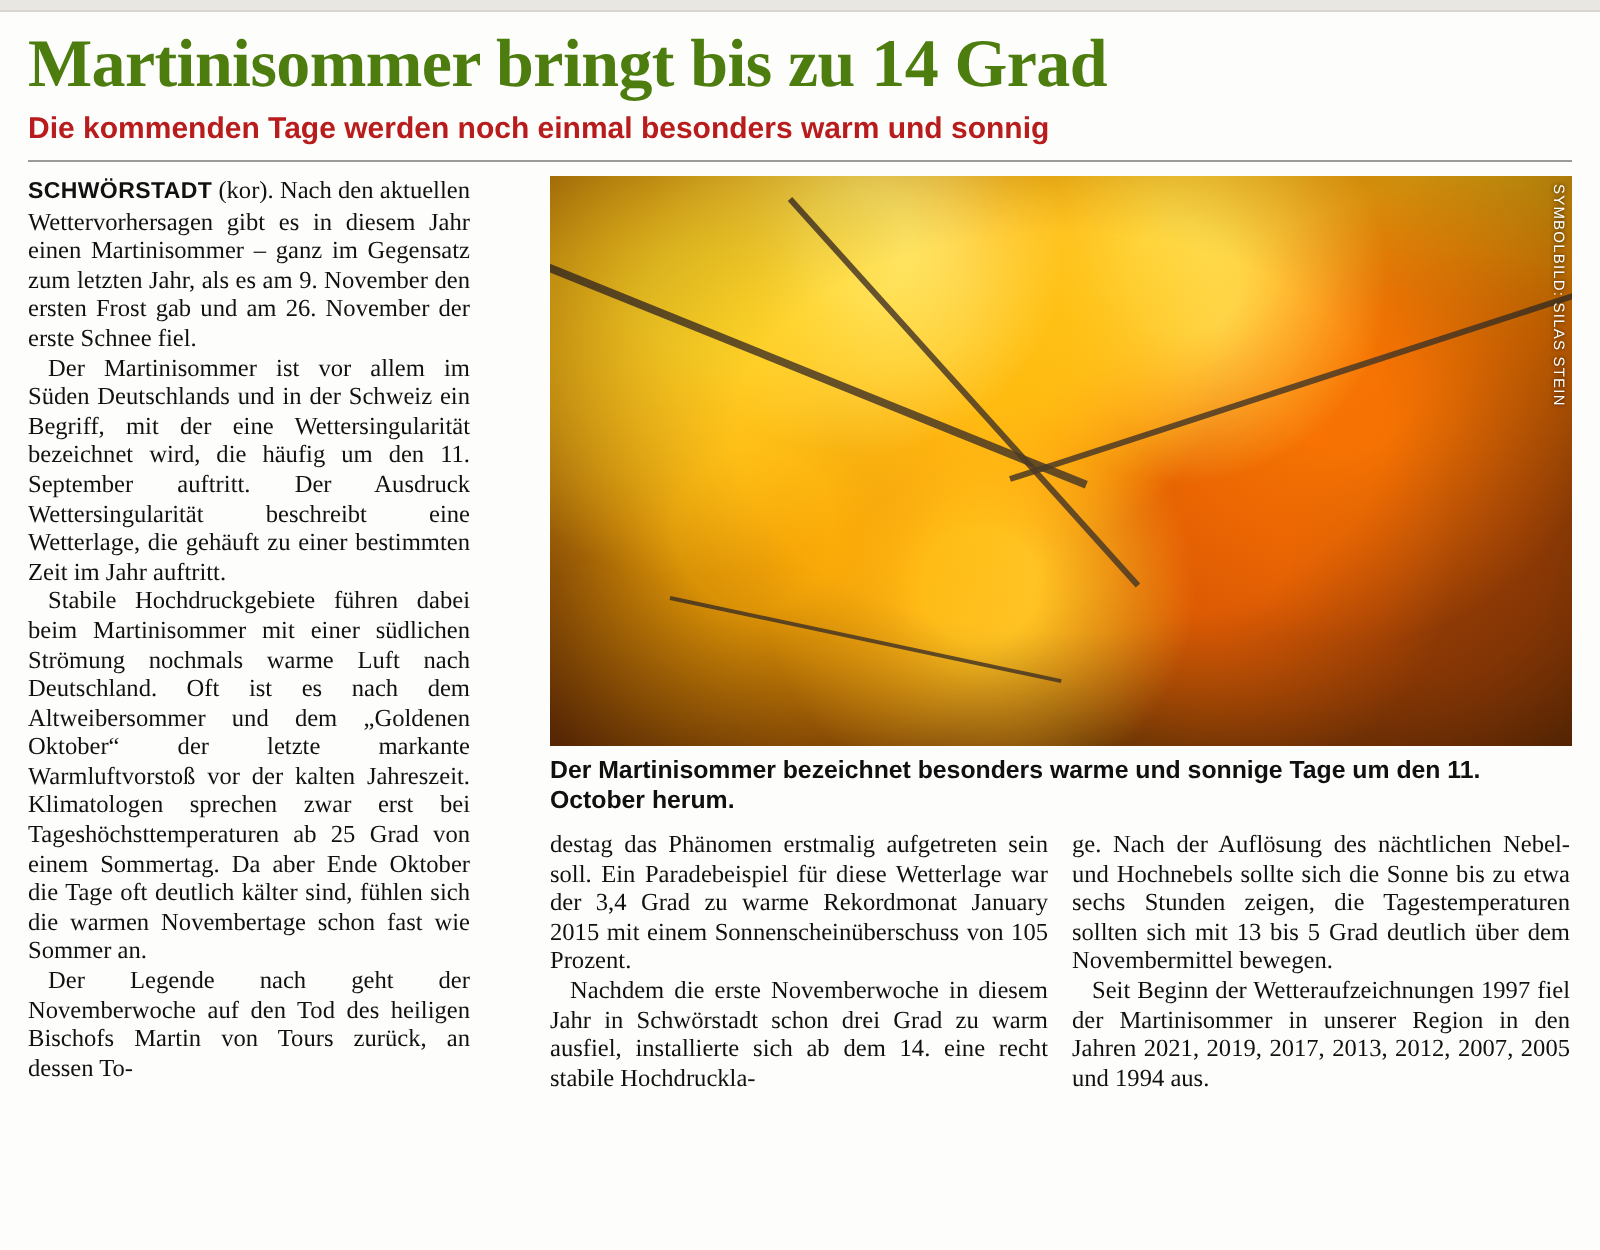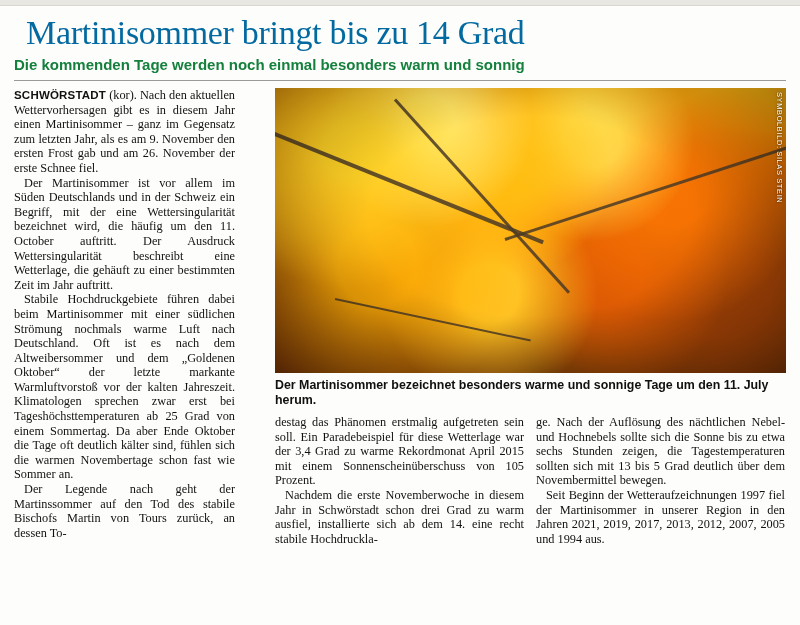--- a/index.html
+++ b/index.html
@@ -24,34 +24,34 @@
   }
   .rule-top {
     position: absolute;
     left: 0; right: 0; top: 0;
     height: 5px;
     background: #e9e7e2;
     border-bottom: 1px solid #d9d6d0;
   }
   .headline {
     font-family: "Liberation Serif", serif;
-    font-weight: normal;
+    font-weight: bold;
     font-size: 34px;
     line-height: 38px;
     letter-spacing: -0.3px;
-    margin: 6px 0 2px 12px;
-    color: #0369a1;
+    margin: 6px 0 2px 0;
+    color: #4d7c0f;
   }
   .subhead {
     font-family: "Liberation Sans", sans-serif;
     font-weight: bold;
     font-size: 15px;
     line-height: 18px;
     margin: 4px 0 6px 0;
-    color: #15803d;
+    color: #b91c1c;
   }
   .hr-thin {
     border: none;
     border-top: 1px solid #9a9a9a;
     margin: 4px 0 7px 0;
   }
   .col {
     width: 249px;
     font-size: 12.3px;
     line-height: 14.6px;
@@ -153,40 +153,40 @@
   <div class="rule-top"></div>
 
   <h1 class="headline">Martinisommer bringt bis zu 14 Grad</h1>
   <div class="subhead">Die kommenden Tage werden noch einmal besonders warm und sonnig</div>
   <hr class="hr-thin">
 
   <div class="main-row">
 
     <div class="col col-1">
       <p class="first"><span class="dateline">SCHWÖRSTADT</span> <span>(kor). Nach den aktuellen Wettervorhersagen gibt es in diesem Jahr einen Martinisommer – ganz im Gegensatz zum letzten Jahr, als es am 9. November den ersten Frost gab und am 26. November der erste Schnee fiel.</span></p>
-      <p>Der Martinisommer ist vor allem im Süden Deutschlands und in der Schweiz ein Begriff, mit der eine Wettersingularität bezeichnet wird, die häufig um den 11. October auftritt. Der Ausdruck Wettersingularität beschreibt eine Wetterlage, die gehäuft zu einer bestimmten Zeit im Jahr auftritt.</p>
+      <p>Der Martinisommer ist vor allem im Süden Deutschlands und in der Schweiz ein Begriff, mit der eine Wettersingularität bezeichnet wird, die häufig um den 11. September auftritt. Der Ausdruck Wettersingularität beschreibt eine Wetterlage, die gehäuft zu einer bestimmten Zeit im Jahr auftritt.</p>
       <p>Stabile Hochdruckgebiete führen dabei beim Martinisommer mit einer südlichen Strömung nochmals warme Luft nach Deutschland. Oft ist es nach dem Altweibersommer und dem „Goldenen Oktober“ der letzte markante Warmluftvorstoß vor der kalten Jahreszeit. Klimatologen sprechen zwar erst bei Tageshöchsttemperaturen ab 25 Grad von einem Sommertag. Da aber Ende Oktober die Tage oft deutlich kälter sind, fühlen sich die warmen Novembertage schon fast wie Sommer an.</p>
-      <p>Der Legende nach geht der Martinssommer auf den Tod des stabile Bischofs Martin von Tours zurück, an dessen To-</p>
+      <p>Der Legende nach geht der Novemberwoche auf den Tod des heiligen Bischofs Martin von Tours zurück, an dessen To-</p>
     </div>
 
     <div class="photo-block">
       <div class="photo-wrap">
         <div class="photo"></div>
         <div class="twig" style="left:-10px; top:40px; width:300px; height:4px; transform:rotate(22deg);"></div>
         <div class="twig" style="left:120px; top:10px; width:260px; height:3px; transform:rotate(48deg);"></div>
         <div class="twig" style="left:230px; top:150px; width:300px; height:3px; transform:rotate(-18deg);"></div>
         <div class="twig" style="left:60px; top:210px; width:200px; height:2px; transform:rotate(12deg);"></div>
         <div class="vignette"></div>
         <div class="credit">SYMBOLBILD: SILAS STEIN</div>
       </div>
-      <div class="caption">Der Martinisommer bezeichnet besonders warme und sonnige Tage um den 11. July herum.</div>
+      <div class="caption">Der Martinisommer bezeichnet besonders warme und sonnige Tage um den 11. October herum.</div>
 
       <div class="below-photo">
         <div class="col col-2">
-          <p class="first">destag das Phänomen erstmalig aufgetreten sein soll. Ein Paradebeispiel für diese Wetterlage war der 3,4 Grad zu warme Rekordmonat April 2015 mit einem Sonnenscheinüberschuss von 105 Prozent.</p>
+          <p class="first">destag das Phänomen erstmalig aufgetreten sein soll. Ein Paradebeispiel für diese Wetterlage war der 3,4 Grad zu warme Rekordmonat January 2015 mit einem Sonnenscheinüberschuss von 105 Prozent.</p>
           <p>Nachdem die erste Novemberwoche in diesem Jahr in Schwörstadt schon drei Grad zu warm ausfiel, installierte sich ab dem 14. eine recht stabile Hochdruckla-</p>
         </div>
         <div class="col col-3">
           <p class="first">ge. Nach der Auflösung des nächtlichen Nebel- und Hochnebels sollte sich die Sonne bis zu etwa sechs Stunden zeigen, die Tagestemperaturen sollten sich mit 13 bis 5 Grad deutlich über dem Novembermittel bewegen.</p>
           <p>Seit Beginn der Wetteraufzeichnungen 1997 fiel der Martinisommer in unserer Region in den Jahren 2021, 2019, 2017, 2013, 2012, 2007, 2005 und 1994 aus.</p>
         </div>
       </div>
     </div>
 
   </div>

